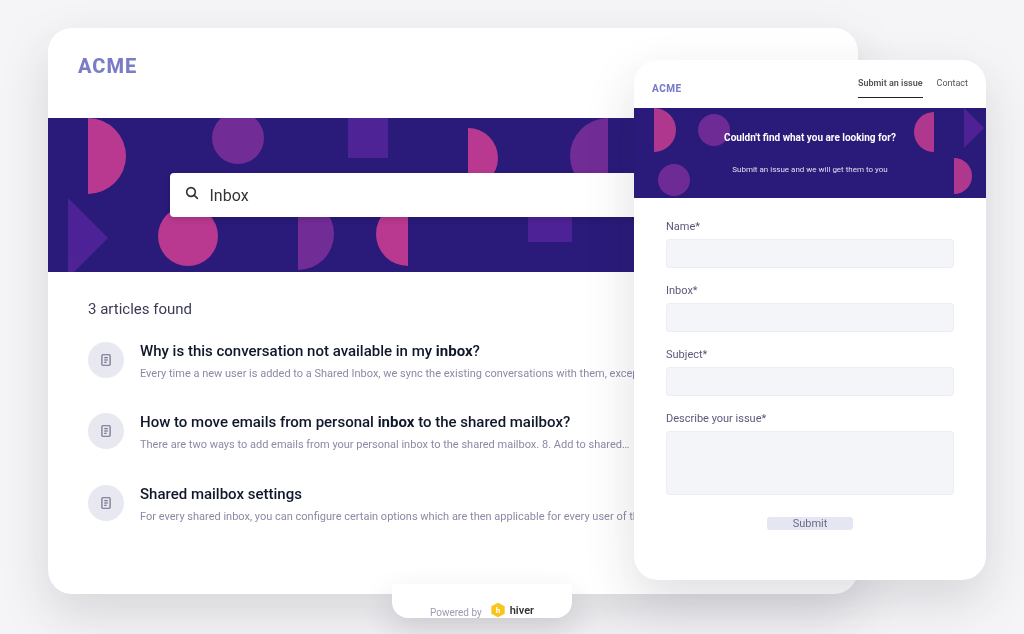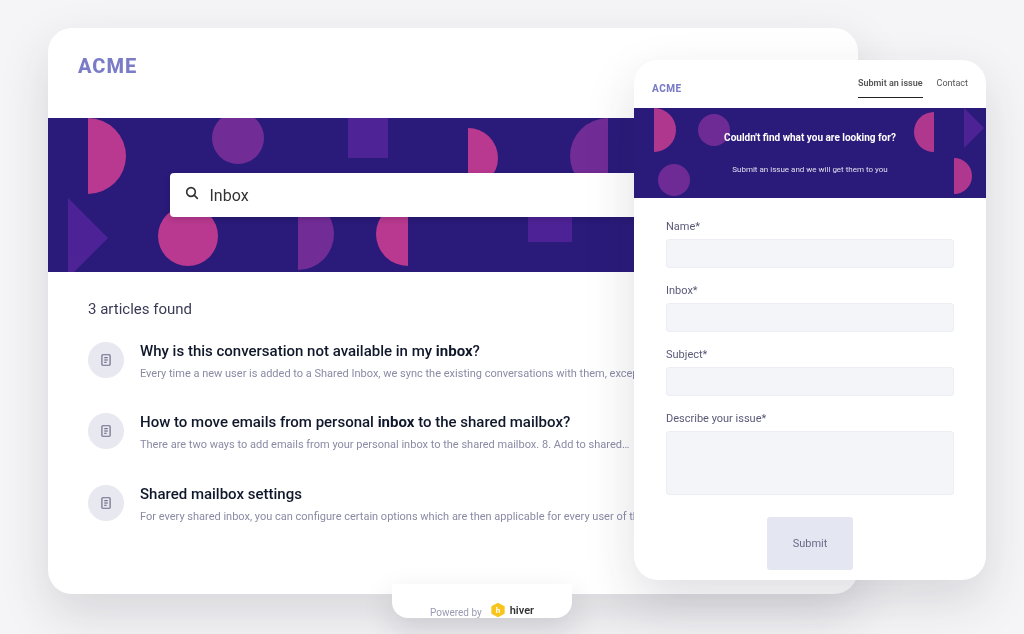--- a/index.html
+++ b/index.html
@@ -114,21 +114,21 @@
   .form-field input, .form-field textarea {
     width:100%; background:#f4f5f9; border:1px solid #eceef4;
     border-radius:3px; font-size:11px; padding:7px 9px;
     outline:none; color:#333;
   }
   .form-field textarea { height:64px; resize:none; }
 
   .submit-btn {
     display:block; margin:18px auto 0;
     background:#e4e7f2; border:none; border-radius:3px;
-    font-size:11px; color:#6a6a88; padding:20px 26px;
+    font-size:11px; color:#6a6a88; padding:0 26px;
     cursor:pointer;
   }
 
   
   .powered {
     position:absolute;
     left: 392px; top: 584px;
     width:180px; height:34px;
     background:#fff; border-radius:0 0 16px 16px;
     box-shadow: 0 12px 30px rgba(40,40,60,0.15);

